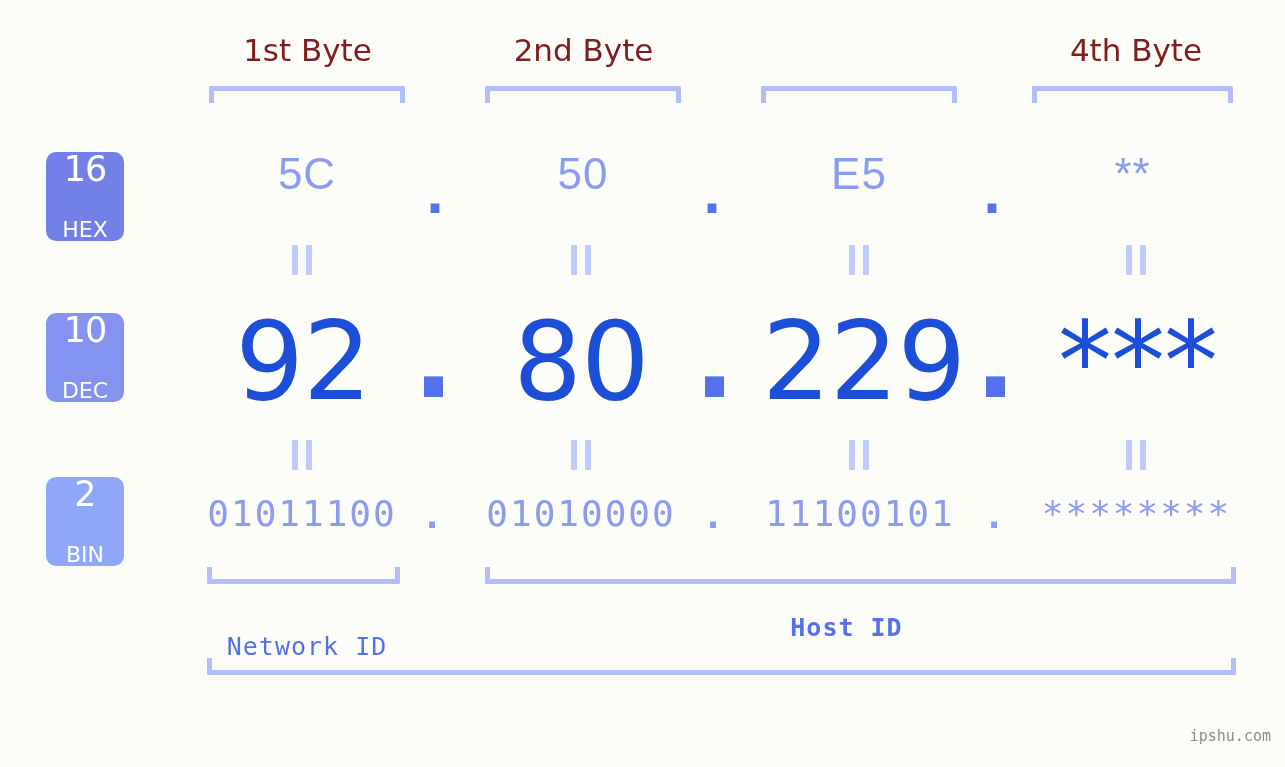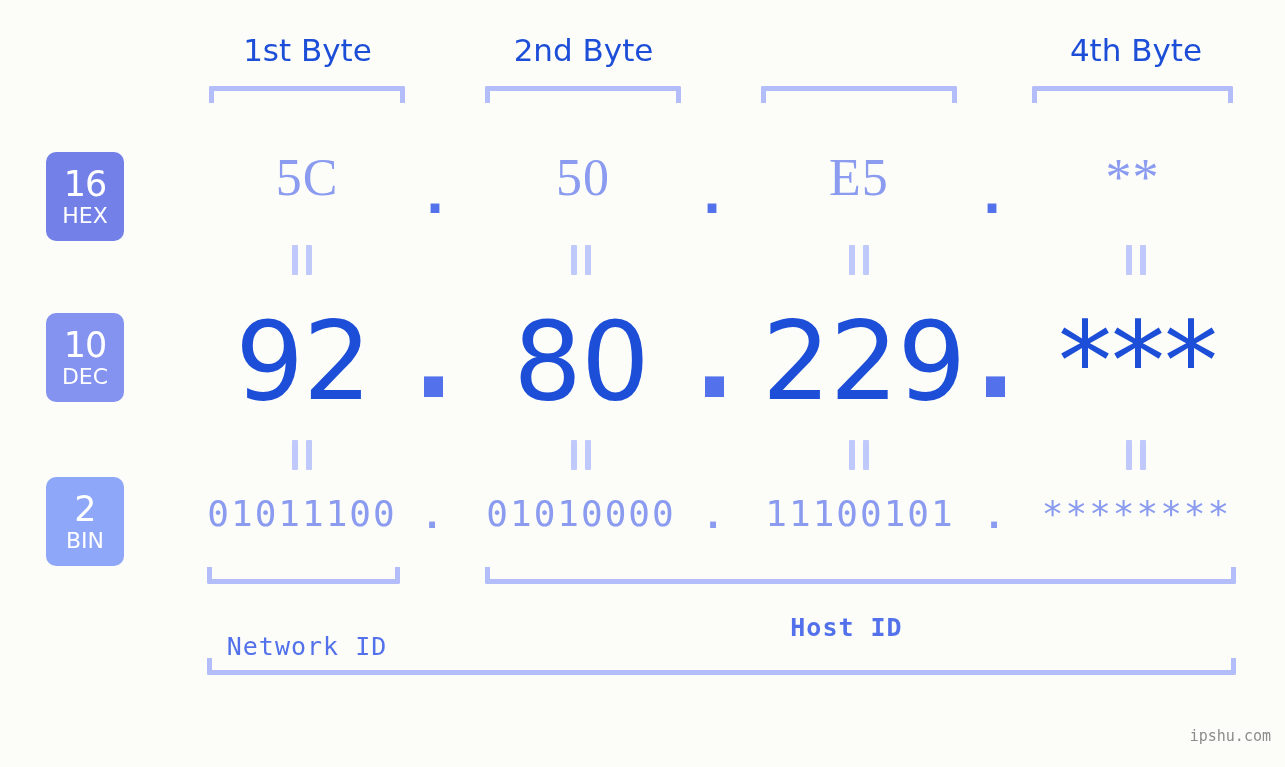--- a/index.html
+++ b/index.html
@@ -20,21 +20,21 @@
     inset: 0;
   }
 
   
   .byte-header {
     position: absolute;
     top: 32px;
     text-align: center;
     font-family: "DejaVu Sans", sans-serif;
     font-size: 31px;
-    color: #1d4ed8;
+    color: #7f1d1d;
     letter-spacing: 0px;
     white-space: nowrap;
   }
 
   
   .bracket-top {
     position: absolute;
     border-top: 5px solid #b3bdfa;
     border-left: 5px solid #b3bdfa;
     border-right: 5px solid #b3bdfa;
@@ -57,21 +57,21 @@
   
   .badge {
     position: absolute;
     left: 46px;
     width: 78px;
     border-radius: 10px;
     color: #ffffff;
     display: flex;
     flex-direction: column;
     align-items: center;
-    justify-content: center;
+    justify-content: space-between;
     font-family: "DejaVu Sans", sans-serif;
     line-height: 1;
   }
   .badge .base {
     font-size: 35px;
     font-weight: 400;
     letter-spacing: -1px;
   }
   .badge .name {
     font-size: 22px;
@@ -86,22 +86,22 @@
   
   .val {
     position: absolute;
     text-align: center;
     white-space: nowrap;
   }
 
   
   .row-hex .val {
     top: 152px;
-    font-family: Liberation Serif, serif;
-    font-size: 52px;
+    font-family: Liberation Sans, sans-serif;
+    font-size: 44px;
     color: #8a9bf0;
     letter-spacing: 1px;
     line-height: 1;
   }
   .row-hex .dot {
     position: absolute;
     top: 186px;
     font-size: 50px;
     color: #5271eb;
     font-family: "DejaVu Sans", sans-serif;

